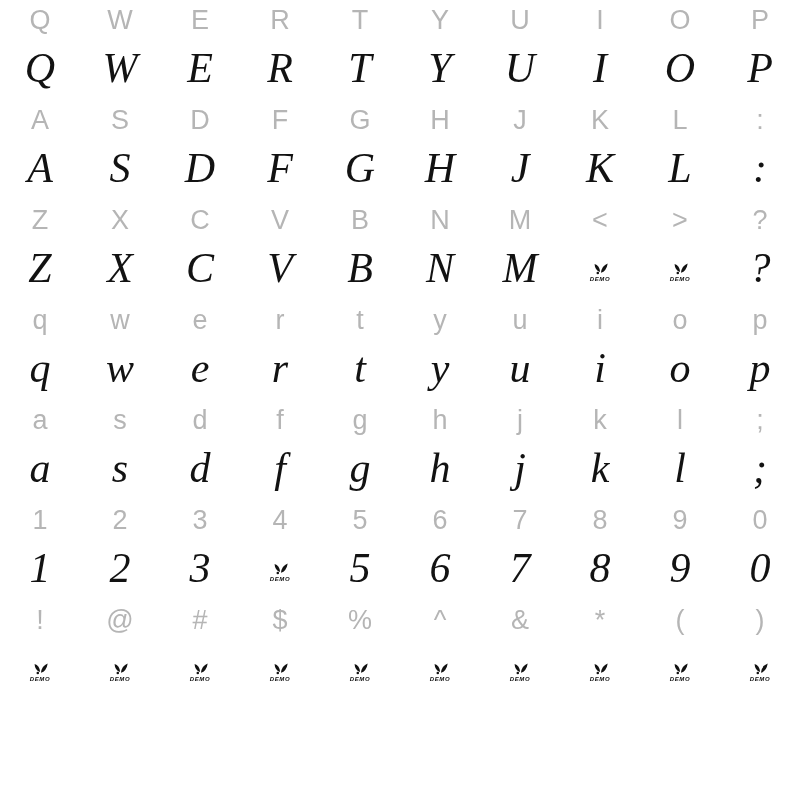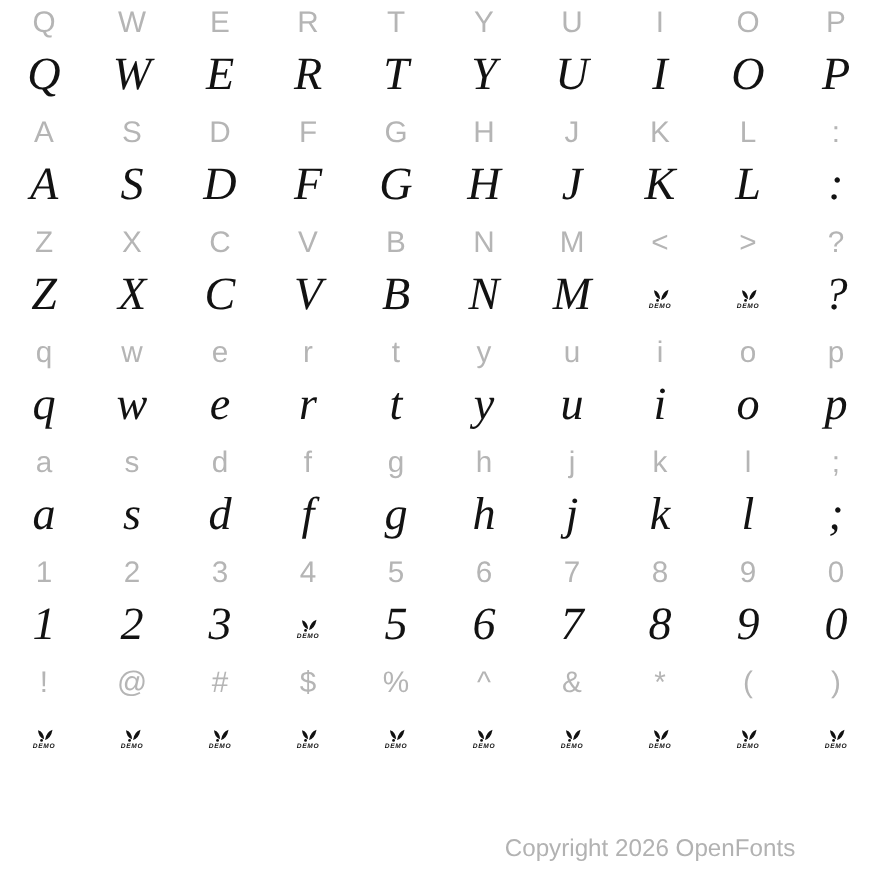--- a/index.html
+++ b/index.html
@@ -464,14 +464,13 @@
                 <path d="M3,1 Q9,2.5 9.5,10.5 Q3.5,8.5 3,1 Z" fill="#111"></path>
                 <path d="M18.5,0.5 Q11.5,3 10.5,11.5 Q17,9.5 18.5,0.5 Z" fill="#111"></path>
                 <circle cx="6.8" cy="11.8" r="1.5" fill="#111"></circle>
               </svg>
               <div class="demo-text">DEMO</div>
             </span>
           </div>
         </div>
       </div>
     </div>
-  <div class="copyright" style="color: rgb(178, 178, 178);">Copyright 2026 OpenFonts</div>
 </div>
 
 </body></html>

